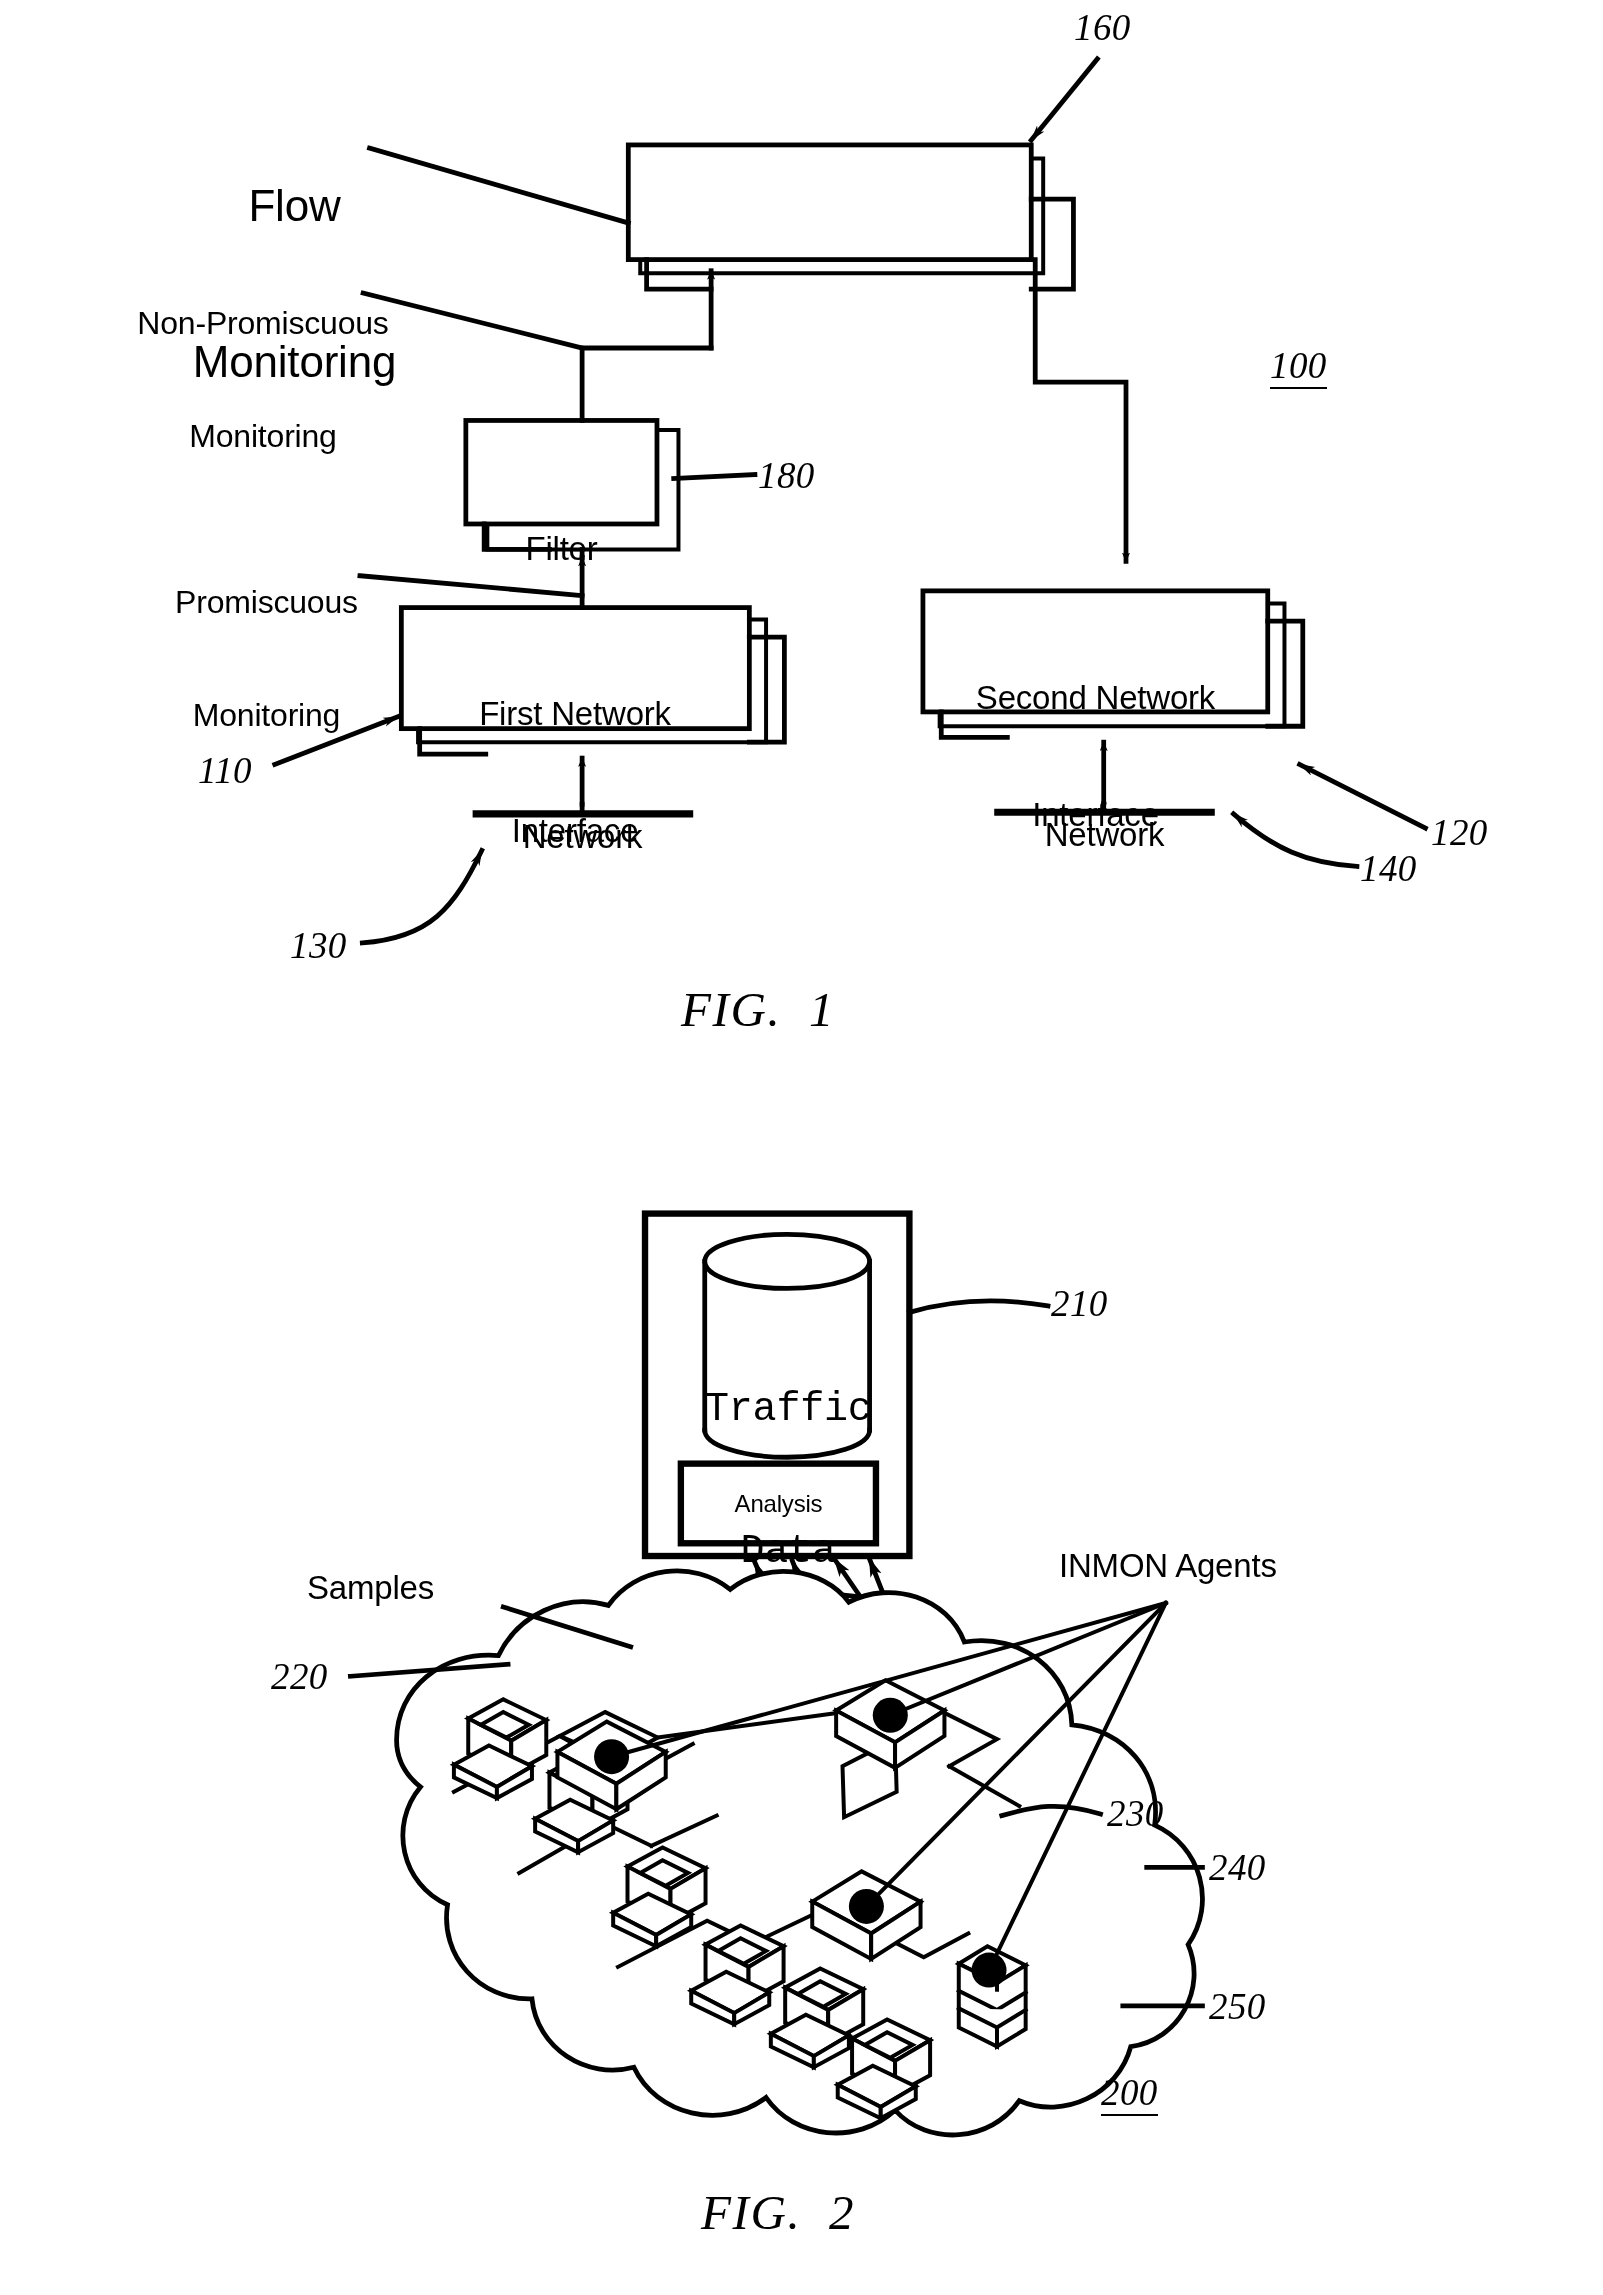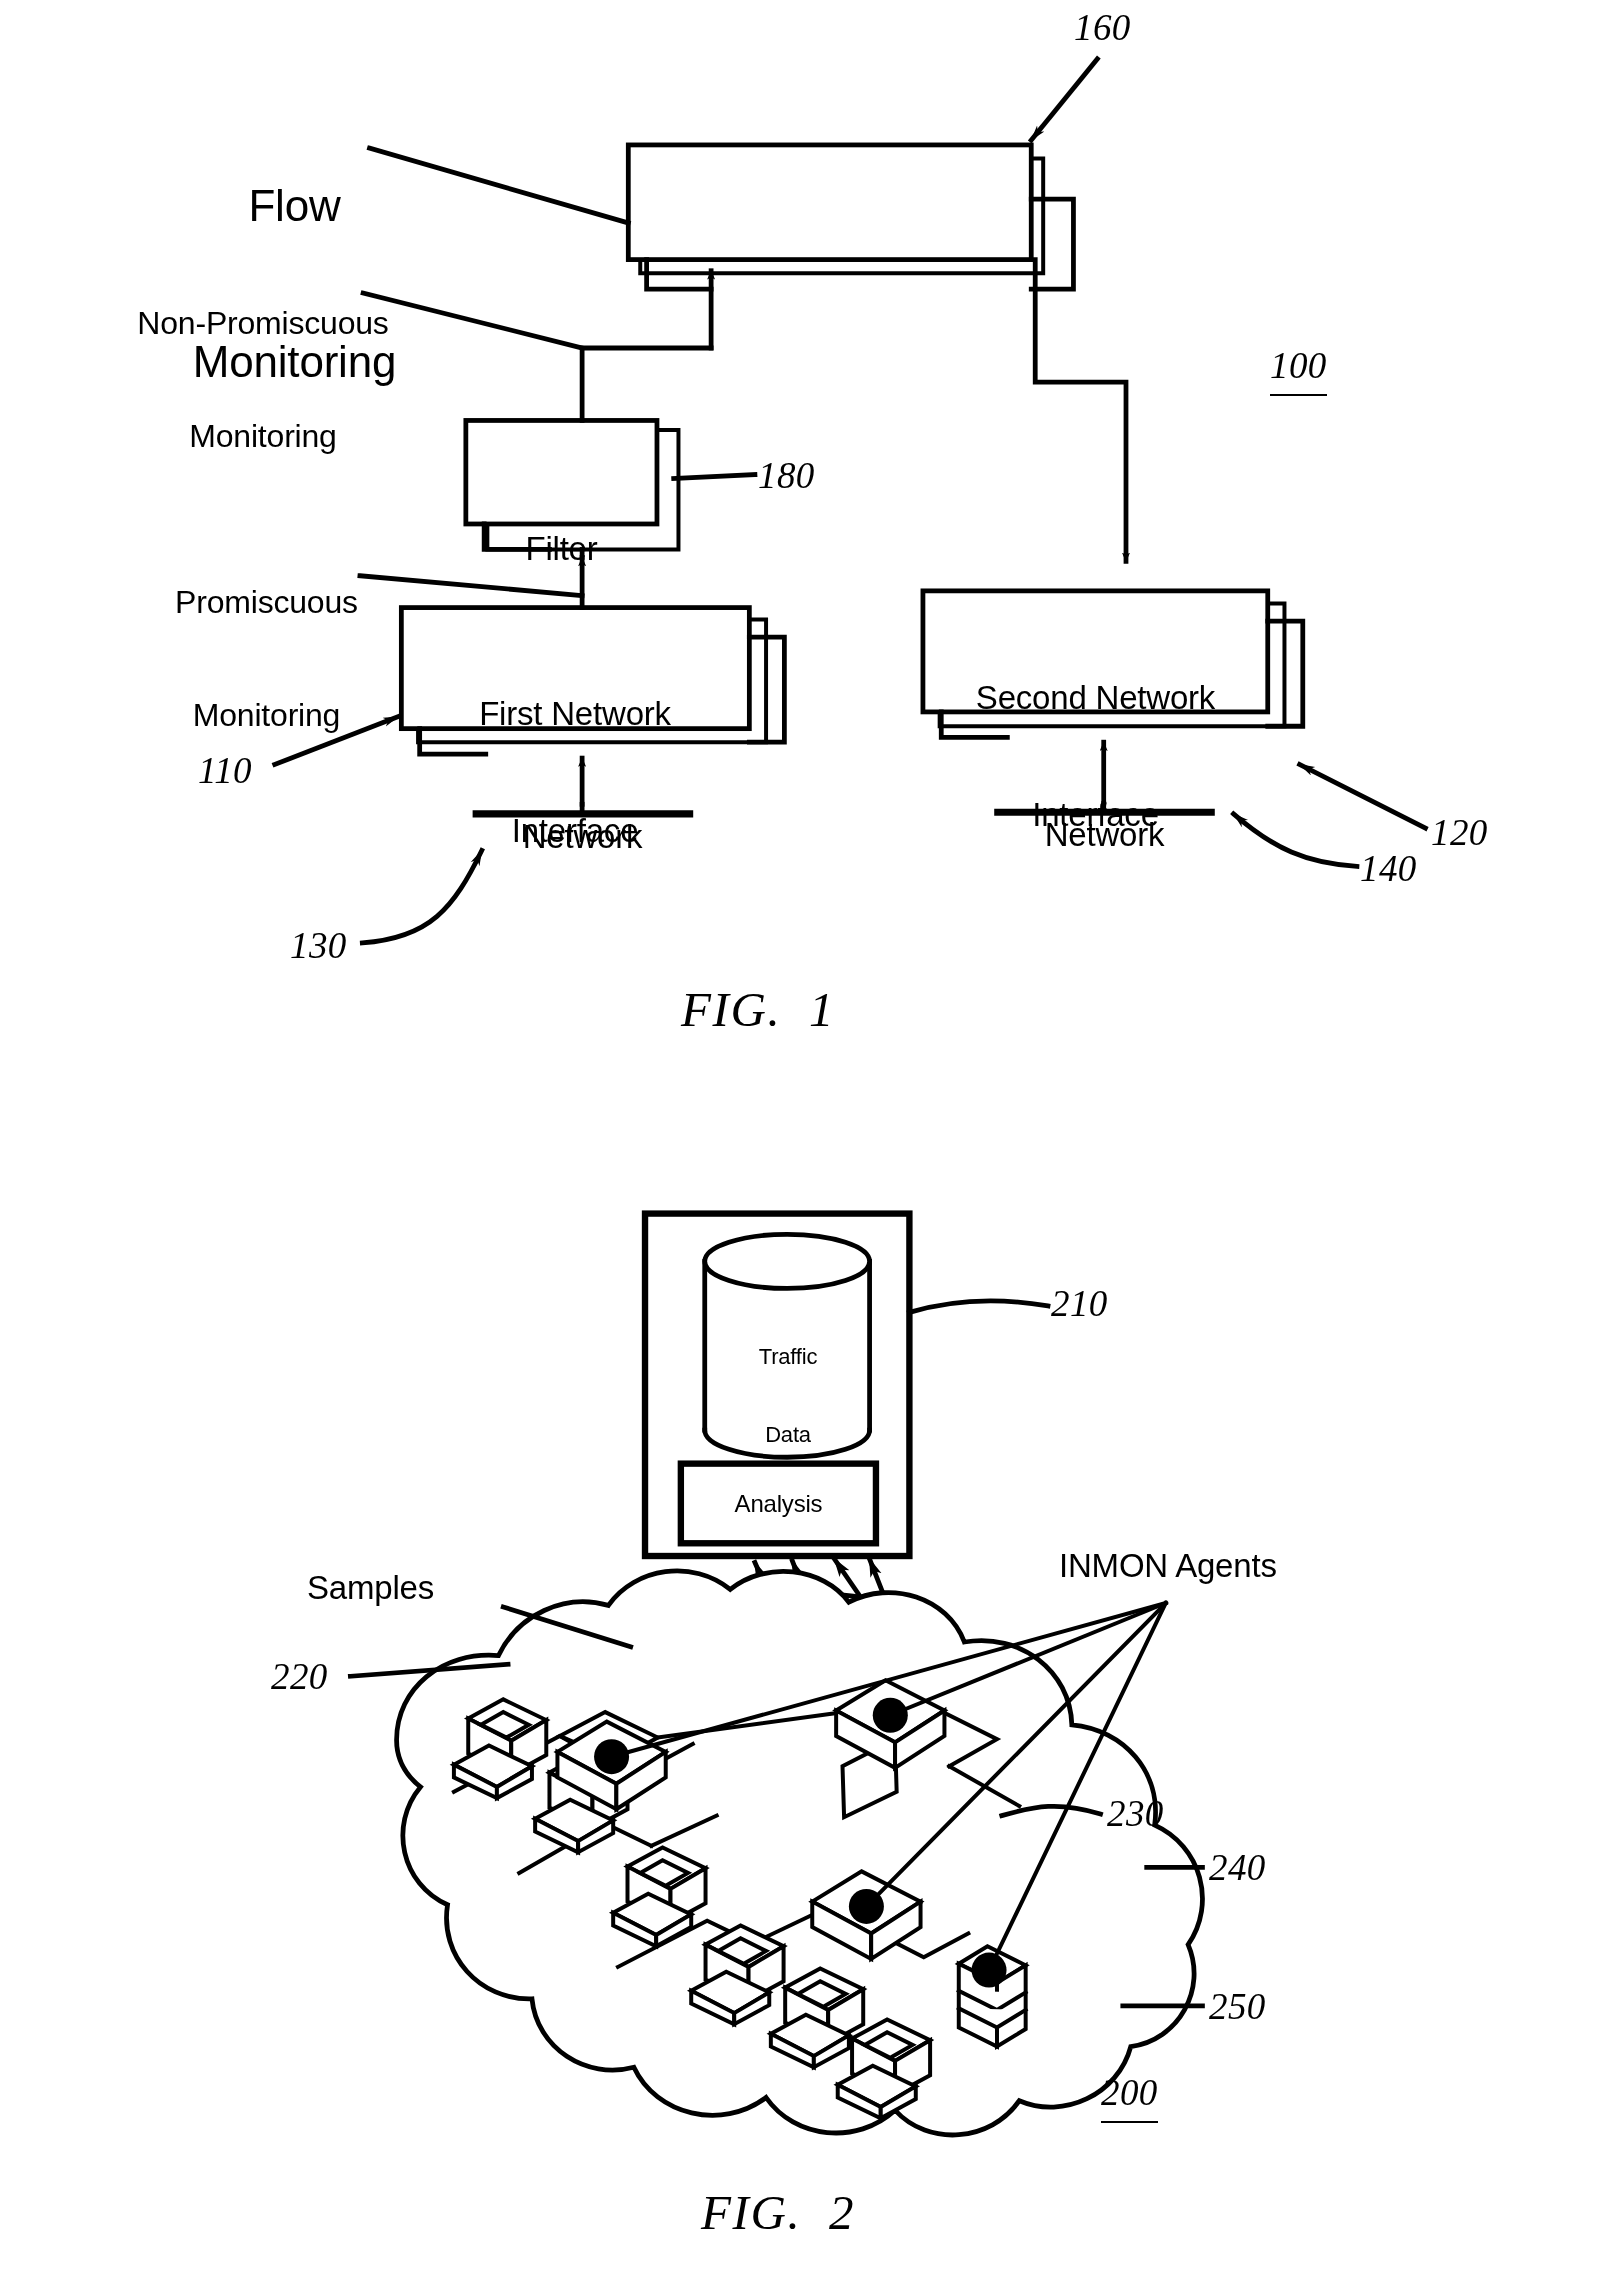--- a/index.html
+++ b/index.html
@@ -39,21 +39,21 @@
   
   .refnum {
     position: absolute;
     font-family: "Liberation Serif", serif;
     font-style: italic;
     font-weight: 400;
     color: #000;
     white-space: pre;
     letter-spacing: 0.4px;
   }
-  .refnum.u { border-bottom: 2.4px solid #000; padding-bottom: 7px; }
+  .refnum.u { border-bottom: 2.4px solid #000; padding-bottom: 0; }
 
   .figcap {
     position: absolute;
     font-family: "Liberation Serif", serif;
     font-style: italic;
     font-weight: 400;
     color: #000;
     white-space: pre;
     letter-spacing: 1.6px;
   }
@@ -377,21 +377,21 @@
   <div class="refnum" style="left:1431px; top:811px; font-size:37px;">120</div>
 
   <div class="refnum" style="left:290px; top:924px; font-size:37px;">130</div>
 
   <div class="refnum" style="left:1360px; top:847px; font-size:37px;">140</div>
 
   <div class="refnum u" style="left:1270px; top:344px; font-size:37px;">100</div>
 
   <div class="figcap" style="left:681px; top:981px; font-size:49px;">FIG.  1</div>
 
-  <div class="dlabel center" style="left:705px; top:1292px; width:166px; font-size:22px;">
+  <div class="dlabel center" style="left:705px; top:1292px; width:166px; font-size:40px;font-family:Liberation Mono, monospace;">
     <div>Traffic</div>
     <div>Data</div>
   </div>
 
   <div class="dlabel center" style="left:681px; top:1490px; width:195px; font-size:24px;">Analysis</div>
 
   <div class="dlabel" style="left:307px; top:1569px; font-size:33px;">Samples</div>
 
   <div class="dlabel" style="left:1059px; top:1547px; font-size:33px;">INMON Agents</div>
 

